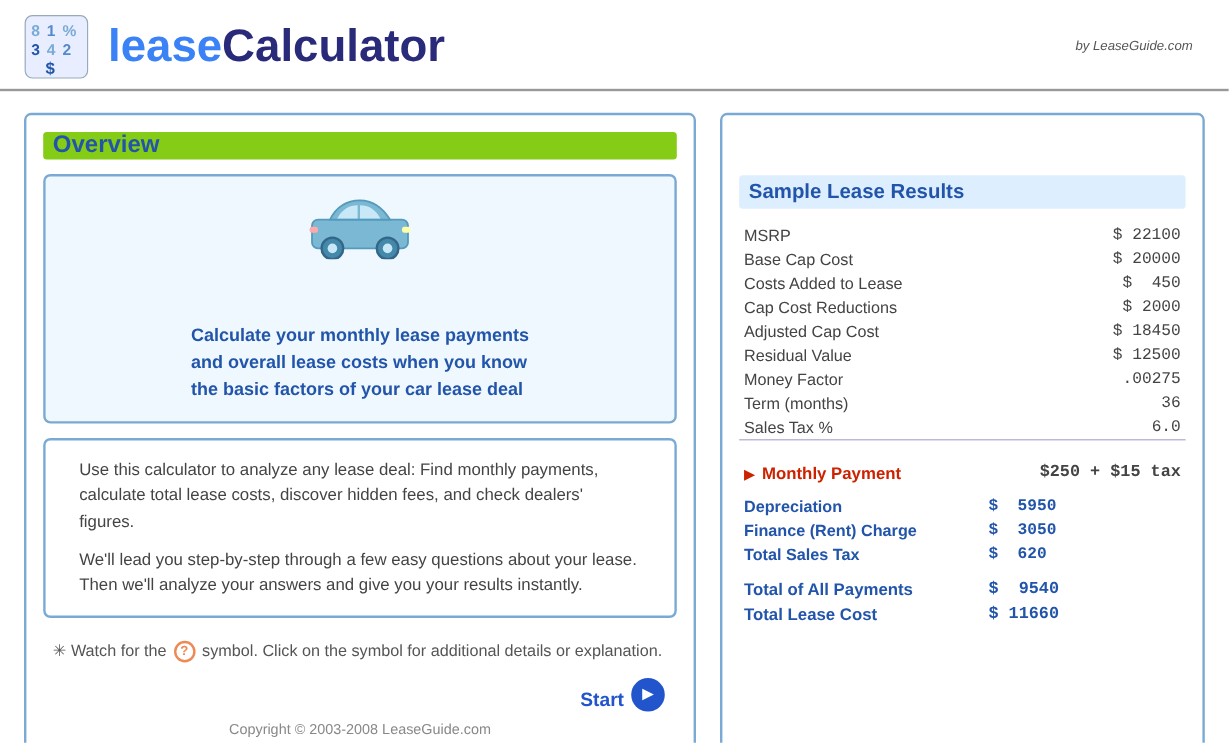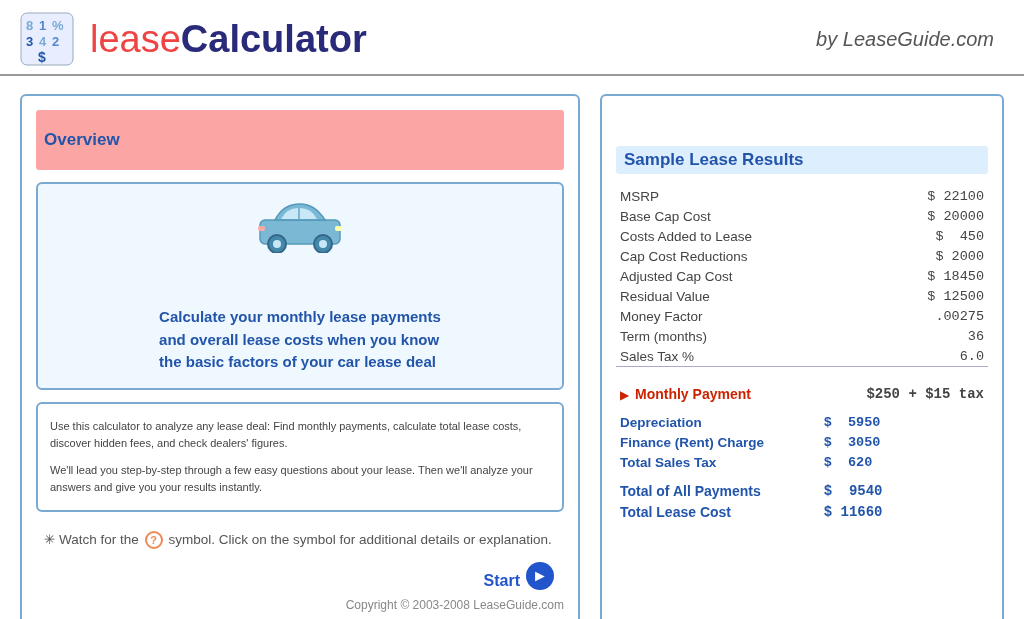--- a/index.html
+++ b/index.html
@@ -24,55 +24,55 @@
     .header-left {
       display: flex;
       align-items: center;
       gap: 12px;
     }
     .logo-text {
       font-size: 38px;
       line-height: 1;
     }
     .logo-lease {
-      color: #ef4444;
-      font-weight: normal;
+      color: #3b82f6;
+      font-weight: bold;
     }
     .logo-calc {
       color: #2a2a7a;
       font-weight: bold;
     }
     .header-right {
       font-style: italic;
       color: #555;
-      font-size: 20px;
+      font-size: 11px;
     }
 
     
     .main-content {
       display: flex;
       gap: 20px;
       padding: 0 20px;
     }
 
     
     .overview-panel {
       flex: 0 0 560px;
       border: 2px solid #7aaad4;
       border-radius: 6px;
       padding: 14px;
       background: #fff;
     }
     .overview-title {
       color: #2255aa;
-      font-size: 17px;
+      font-size: 20px;
       font-weight: bold;
       margin-bottom: 12px;
-      background: #fca5a5;
-      padding: 20px 8px;
+      background: #84cc16;
+      padding: 0 8px;
       border-radius: 3px;
     }
 
     
     .car-box {
       border: 2px solid #7aaad4;
       border-radius: 6px;
       padding: 14px 16px;
       display: flex;
       align-items: center;
@@ -88,24 +88,24 @@
       color: #2255aa;
       font-size: 15px;
       font-weight: bold;
       line-height: 1.5;
     }
 
     
     .info-box {
       border: 2px solid #7aaad4;
       border-radius: 6px;
-      padding: 14px 12px;
+      padding: 14px 28px;
       margin-bottom: 12px;
       color: #444;
-      font-size: 11px;
+      font-size: 14px;
       line-height: 1.55;
     }
     .info-box p + p {
       margin-top: 10px;
     }
 
     
     .help-note {
       color: #555;
       font-size: 13.5px;
@@ -153,21 +153,21 @@
       border-radius: 50%;
       display: flex;
       align-items: center;
       justify-content: center;
       color: #fff;
       font-size: 16px;
     }
 
     
     .copyright {
-      text-align: right;
+      text-align: center;
       color: #888;
       font-size: 12px;
       margin-top: 8px;
     }
 
     
     .results-panel {
       flex: 1;
       border: 2px solid #7aaad4;
       border-radius: 6px;

